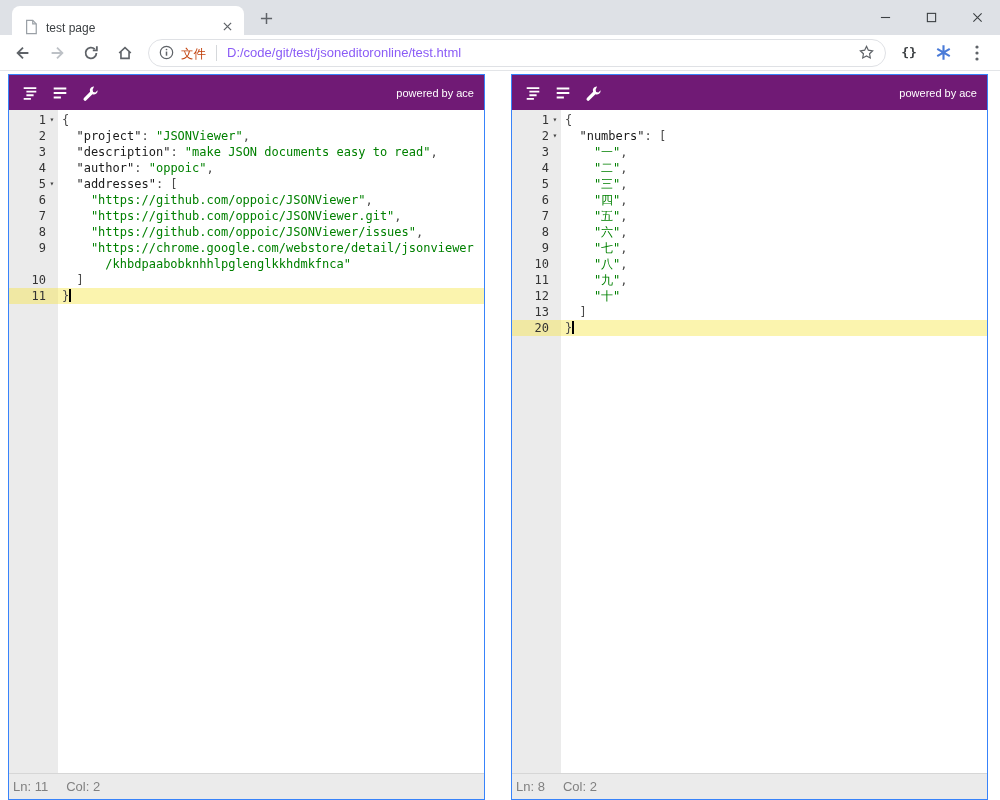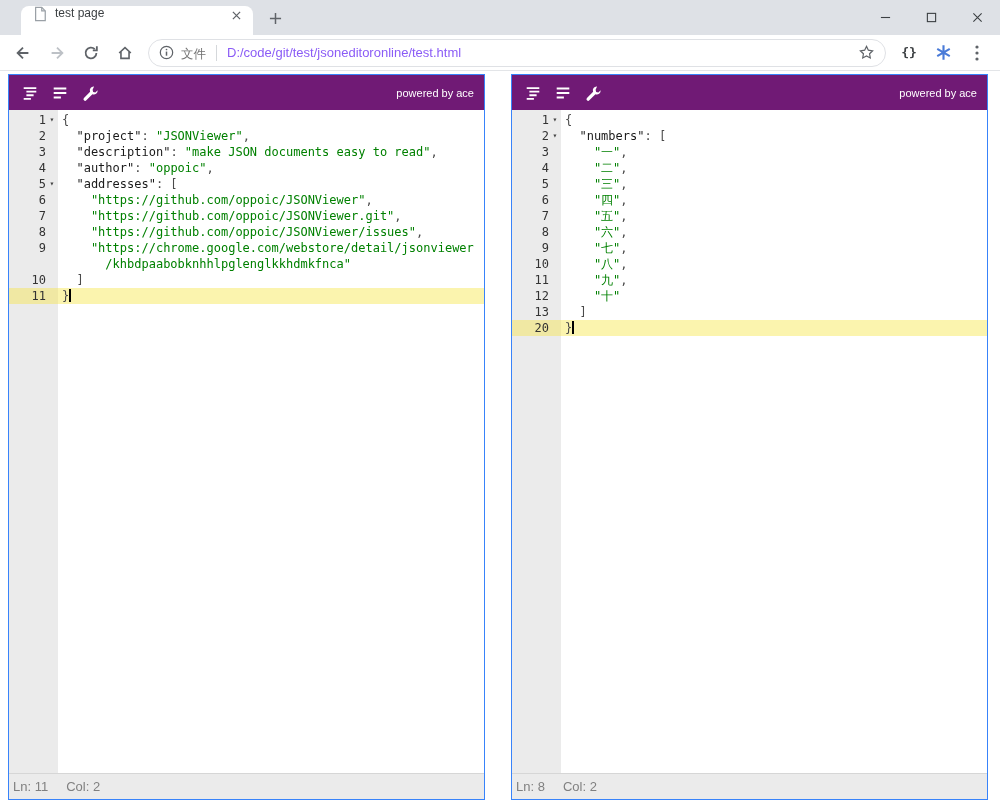--- a/index.html
+++ b/index.html
@@ -2,33 +2,33 @@
 <html><head>
 <meta charset="utf-8">
 <style>
   * { box-sizing: border-box; margin: 0; padding: 0; }
   html,body { width:1000px; height:800px; overflow:hidden; background:#fff;
     font-family:"Liberation Sans", sans-serif; }
 
   
   .tab-strip { height:35px; background:#dee1e6; display:flex; align-items:flex-end; position:relative; }
   .tab { width:232px; height:29px; background:#fff; border-radius:8px 8px 0 0;
-    margin-left:21px; display:flex; align-items:flex-start; padding:0 8px 0 12px; }
+    margin-left:12px; display:flex; align-items:flex-end; padding:0 8px 0 12px; }
   .tab-title { flex:1; font-size:12px; color:#3c4043; margin-left:8px; white-space:nowrap; overflow:hidden; }
   .icon-btn { display:flex; align-items:center; justify-content:center; cursor:pointer; background:none; border:none; }
   .tab-close { width:18px; height:18px; border-radius:50%; }
   .new-tab { width:28px; height:28px; margin-left:8px; margin-bottom:3px; border-radius:50%; }
   .win-controls { position:absolute; top:0; right:0; height:35px; display:flex; }
   .win-btn { width:46px; height:35px; display:flex; align-items:center; justify-content:center; }
 
   .toolbar { height:36px; background:#fff; display:flex; align-items:center; padding:0 6px; border-bottom:1px solid #e3e5e8; }
   .nav-btn { width:32px; height:32px; border-radius:50%; margin:0 1px; }
   .omnibox { flex:1; height:28px; border:1px solid #dfe1e5; border-radius:14px; background:#fff;
     display:flex; align-items:center; padding:0 10px; margin:0 6px; min-width:0; }
-  .omni-scheme { font-size:12.5px; color:#737373; margin:4px 10px 0 7px; white-space:nowrap; }
+  .omni-scheme { font-size:12.5px; color:#c2410c; margin:4px 10px 0 7px; white-space:nowrap; }
   .omni-divider { width:1px; height:16px; background:#d5d8db; margin-right:10px; }
   .omni-url { flex:1; font-size:13px; color:#8b5cf6; white-space:nowrap; overflow:hidden; }
   .braces-label { font-family:"DejaVu Sans Mono", monospace; font-weight:bold; font-size:13px; color:#3c4043; }
 
   
   .content { height:729px; padding:3px 12px 0 8px; display:flex; gap:26px; background:#fff; }
   .jsoneditor { width:477px; height:726px; border:1px solid #3883fa; display:flex; flex-direction:column; background:#fff; }
   .editor-menu { height:35px; background:#701a75; display:flex; align-items:center; padding:0 10px 0 8px; flex:0 0 auto; }
   .menu-btn { width:26px; height:26px; margin-right:4px; border-radius:2px; display:flex; align-items:center; justify-content:center; background:none; border:none; cursor:pointer; }
   .powered { margin-left:auto; color:#fff; font-size:11px; text-decoration:none; cursor:pointer; }

